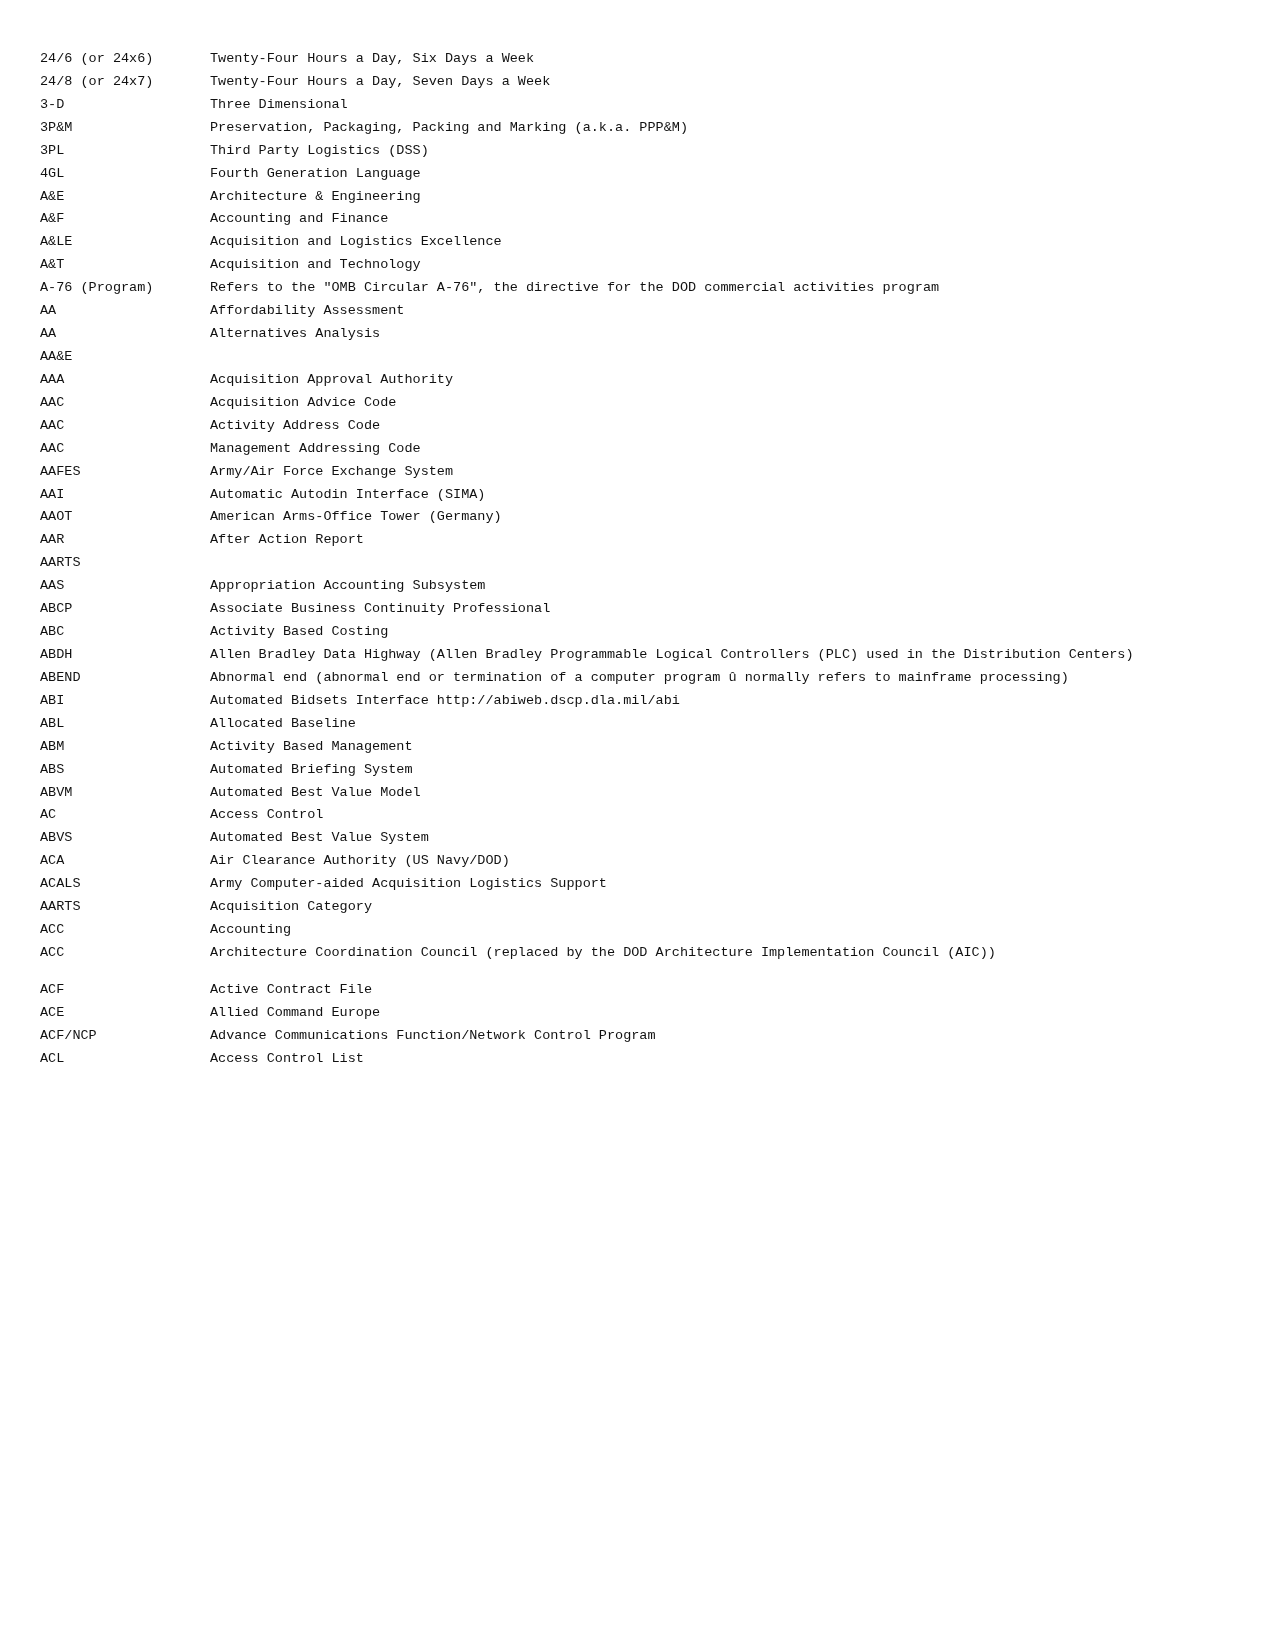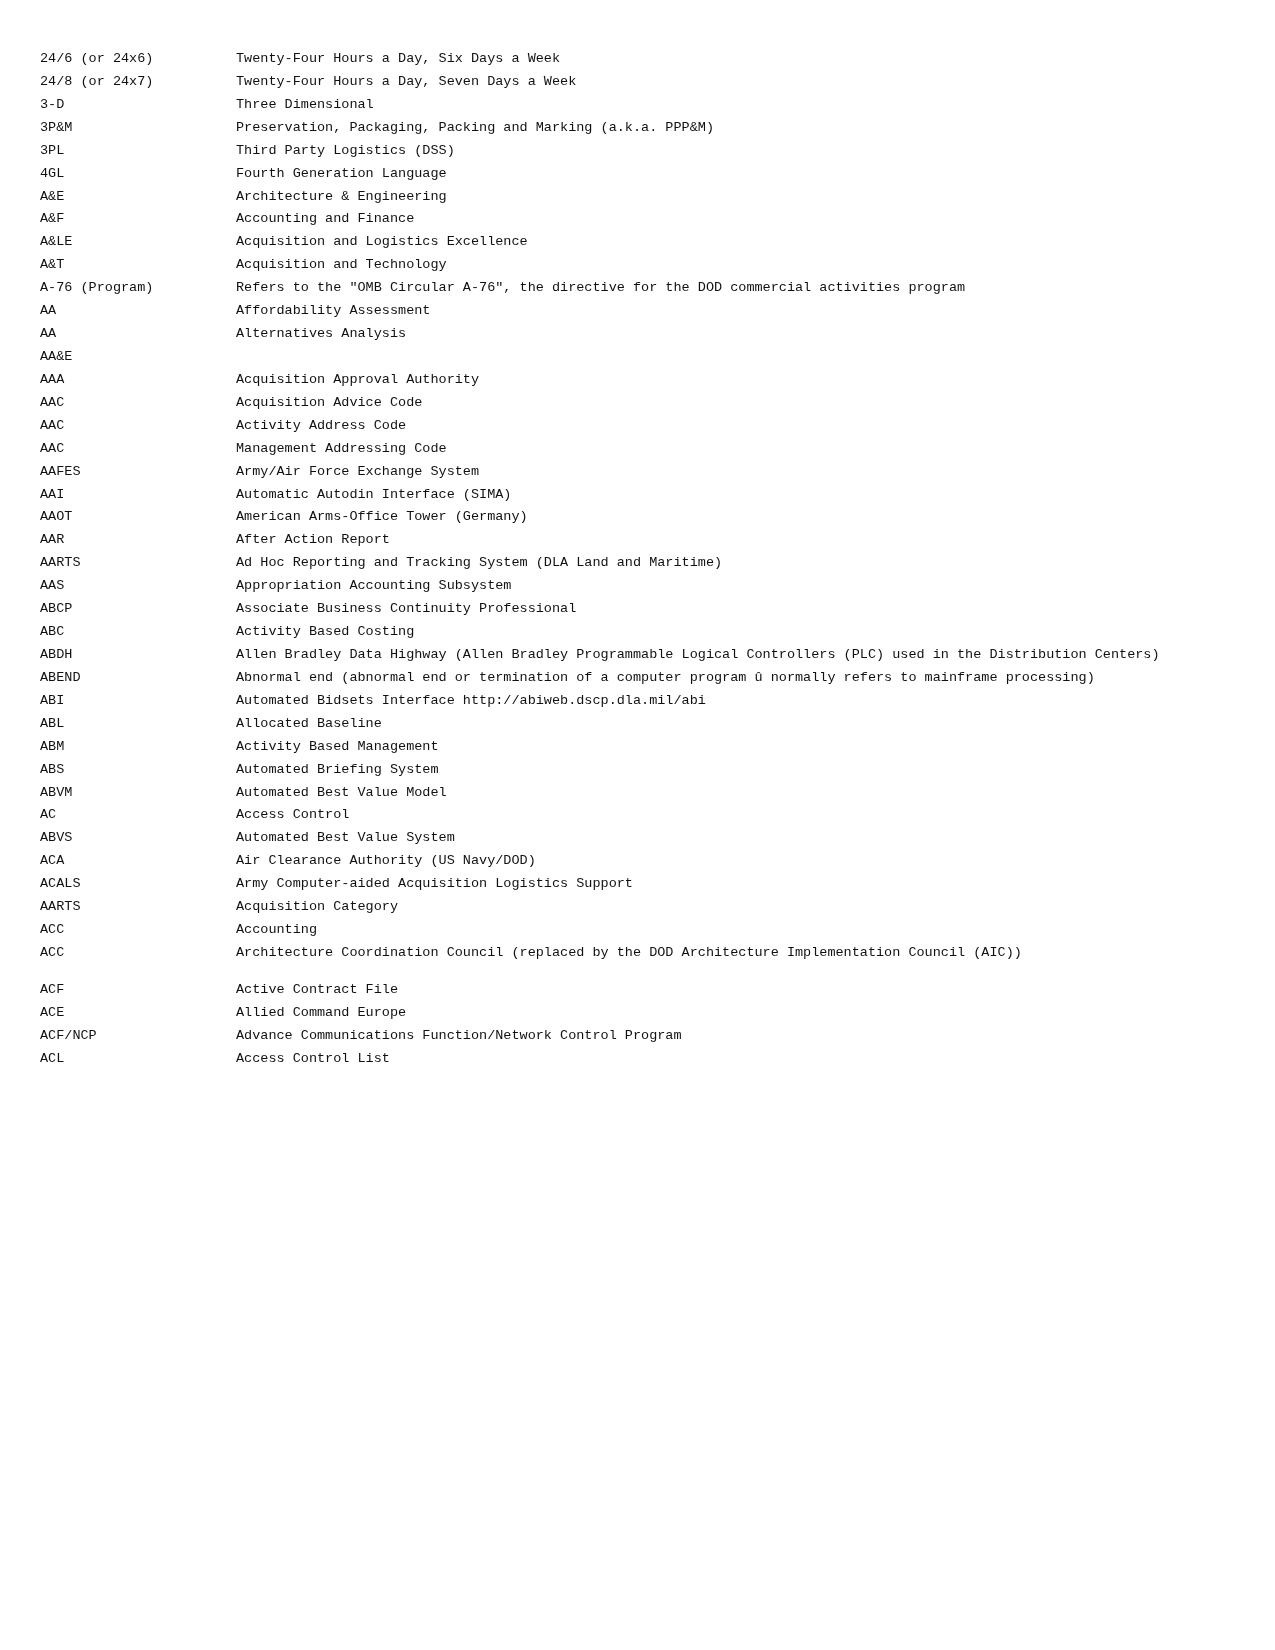--- a/index.html
+++ b/index.html
@@ -14,21 +14,20 @@
     }
     .glossary-table {
       width: 100%;
       border-collapse: collapse;
     }
     .glossary-row {
       display: flex;
       align-items: flex-end;
       padding: 1px 0;
       line-height: 1.55;
-      gap: 26px;
     }
     .glossary-row.spacer {
       height: 14px;
     }
     .abbr-col {
       min-width: 170px;
       width: 170px;
       flex-shrink: 0;
       padding-right: 10px;
       vertical-align: top;
@@ -123,21 +122,20 @@
     <div class="glossary-row">
       <div class="abbr-col">AAOT</div>
       <div class="def-col">American Arms-Office Tower (Germany)</div>
     </div>
     <div class="glossary-row">
       <div class="abbr-col">AAR</div>
       <div class="def-col">After Action Report</div>
     </div>
     <div class="glossary-row">
       <div class="abbr-col">AARTS</div>
-      <div class="def-col">Ad Hoc Reporting and Tracking System (DLA Land and Maritime)</div>
     </div>
     <div class="glossary-row">
       <div class="abbr-col">AAS</div>
       <div class="def-col">Appropriation Accounting Subsystem</div>
     </div>
     <div class="glossary-row">
       <div class="abbr-col">ABCP</div>
       <div class="def-col">Associate Business Continuity Professional</div>
     </div>
     <div class="glossary-row">

